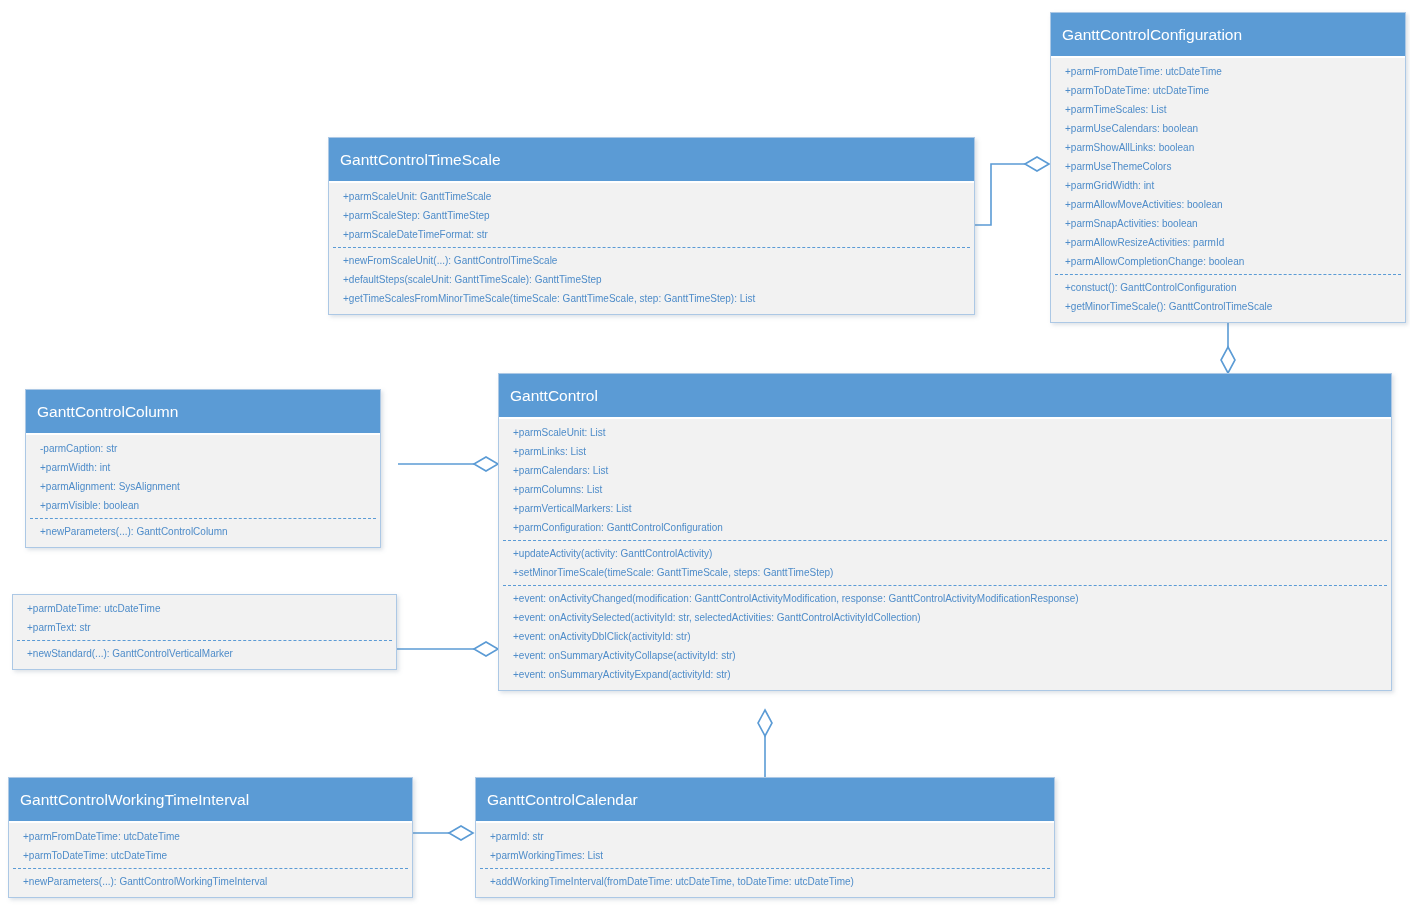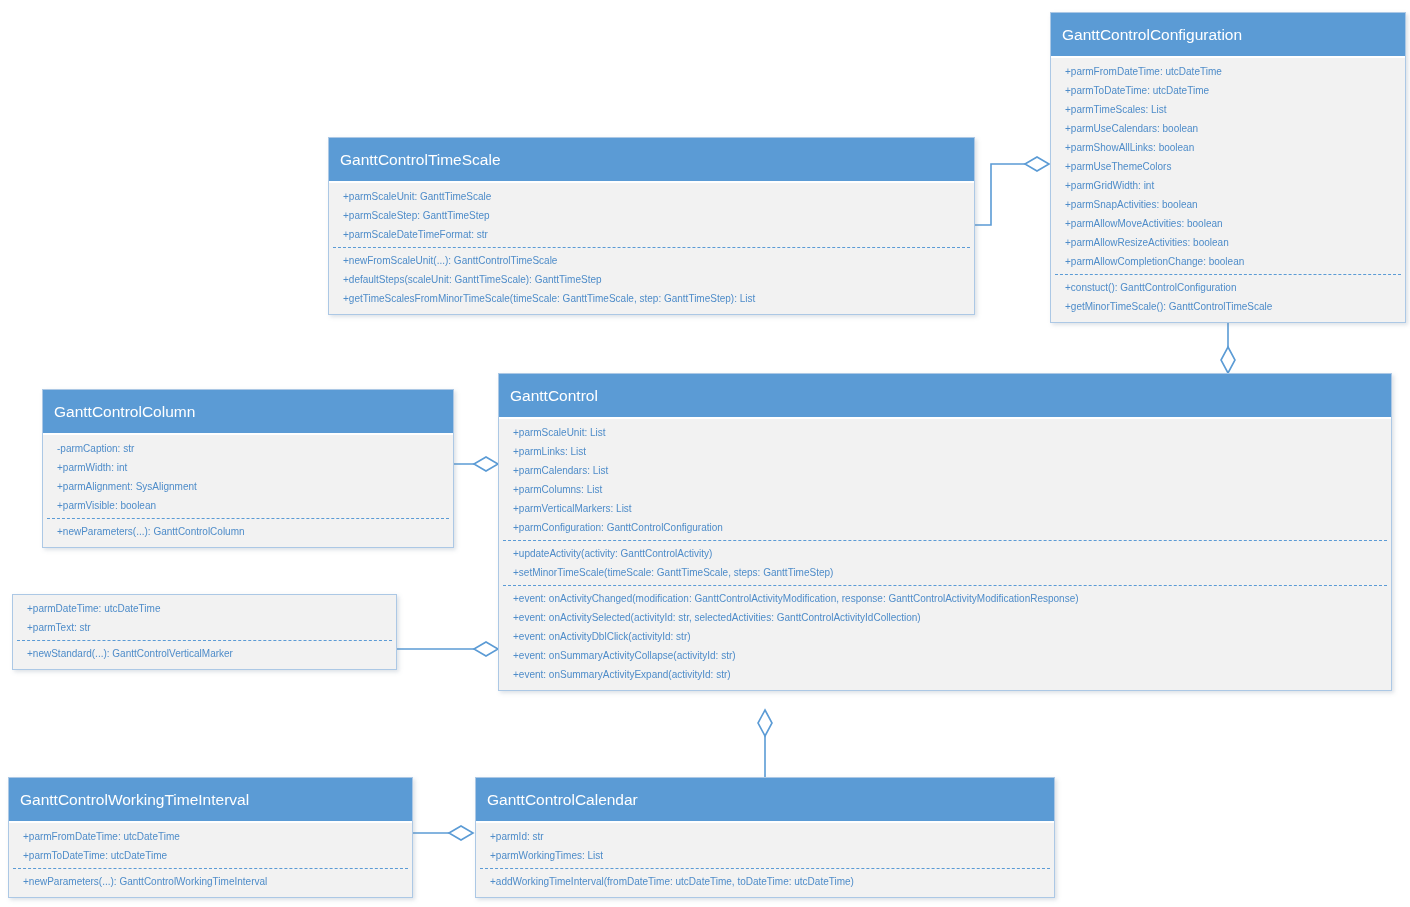--- a/index.html
+++ b/index.html
@@ -88,44 +88,44 @@
   <div class="uml-class" style="left:1050px;top:12px;width:356px;">
     <div class="uml-header">GanttControlConfiguration</div>
     <div class="uml-body">
         <div class="uml-member">+parmFromDateTime: utcDateTime</div>
         <div class="uml-member">+parmToDateTime: utcDateTime</div>
         <div class="uml-member">+parmTimeScales: List</div>
         <div class="uml-member">+parmUseCalendars: boolean</div>
         <div class="uml-member">+parmShowAllLinks: boolean</div>
         <div class="uml-member">+parmUseThemeColors</div>
         <div class="uml-member">+parmGridWidth: int</div>
+        <div class="uml-member">+parmAllowMoveActivities: boolean</div>
         <div class="uml-member">+parmSnapActivities: boolean</div>
-        <div class="uml-member">+parmAllowMoveActivities: boolean</div>
-        <div class="uml-member">+parmAllowResizeActivities: boolean</div>
+        <div class="uml-member">+parmAllowResizeActivities: parmId</div>
         <div class="uml-member">+parmAllowCompletionChange: boolean</div>
         <div class="uml-divider"></div>
         <div class="uml-member">+constuct(): GanttControlConfiguration</div>
         <div class="uml-member">+getMinorTimeScale(): GanttControlTimeScale</div>
       </div>
   </div>
 
   <div class="uml-class" style="left:308px;top:137px;width:647px;margin-left:20px;">
     <div class="uml-header">GanttControlTimeScale</div>
     <div class="uml-body">
         <div class="uml-member">+parmScaleUnit: GanttTimeScale</div>
         <div class="uml-member">+parmScaleStep: GanttTimeStep</div>
         <div class="uml-member">+parmScaleDateTimeFormat: str</div>
         <div class="uml-divider"></div>
         <div class="uml-member">+newFromScaleUnit(...): GanttControlTimeScale</div>
         <div class="uml-member">+defaultSteps(scaleUnit: GanttTimeScale): GanttTimeStep</div>
         <div class="uml-member">+getTimeScalesFromMinorTimeScale(timeScale: GanttTimeScale, step: GanttTimeStep): List</div>
       </div>
   </div>
 
-  <div class="uml-class" style="left:42px;top:389px;width:412px;">
+  <div class="uml-class" style="left:25px;top:389px;width:356px;">
     <div class="uml-header">GanttControlColumn</div>
     <div class="uml-body">
         <div class="uml-member">-parmCaption: str</div>
         <div class="uml-member">+parmWidth: int</div>
         <div class="uml-member">+parmAlignment: SysAlignment</div>
         <div class="uml-member">+parmVisible: boolean</div>
         <div class="uml-divider"></div>
         <div class="uml-member">+newParameters(...): GanttControlColumn</div>
       </div>
   </div>

